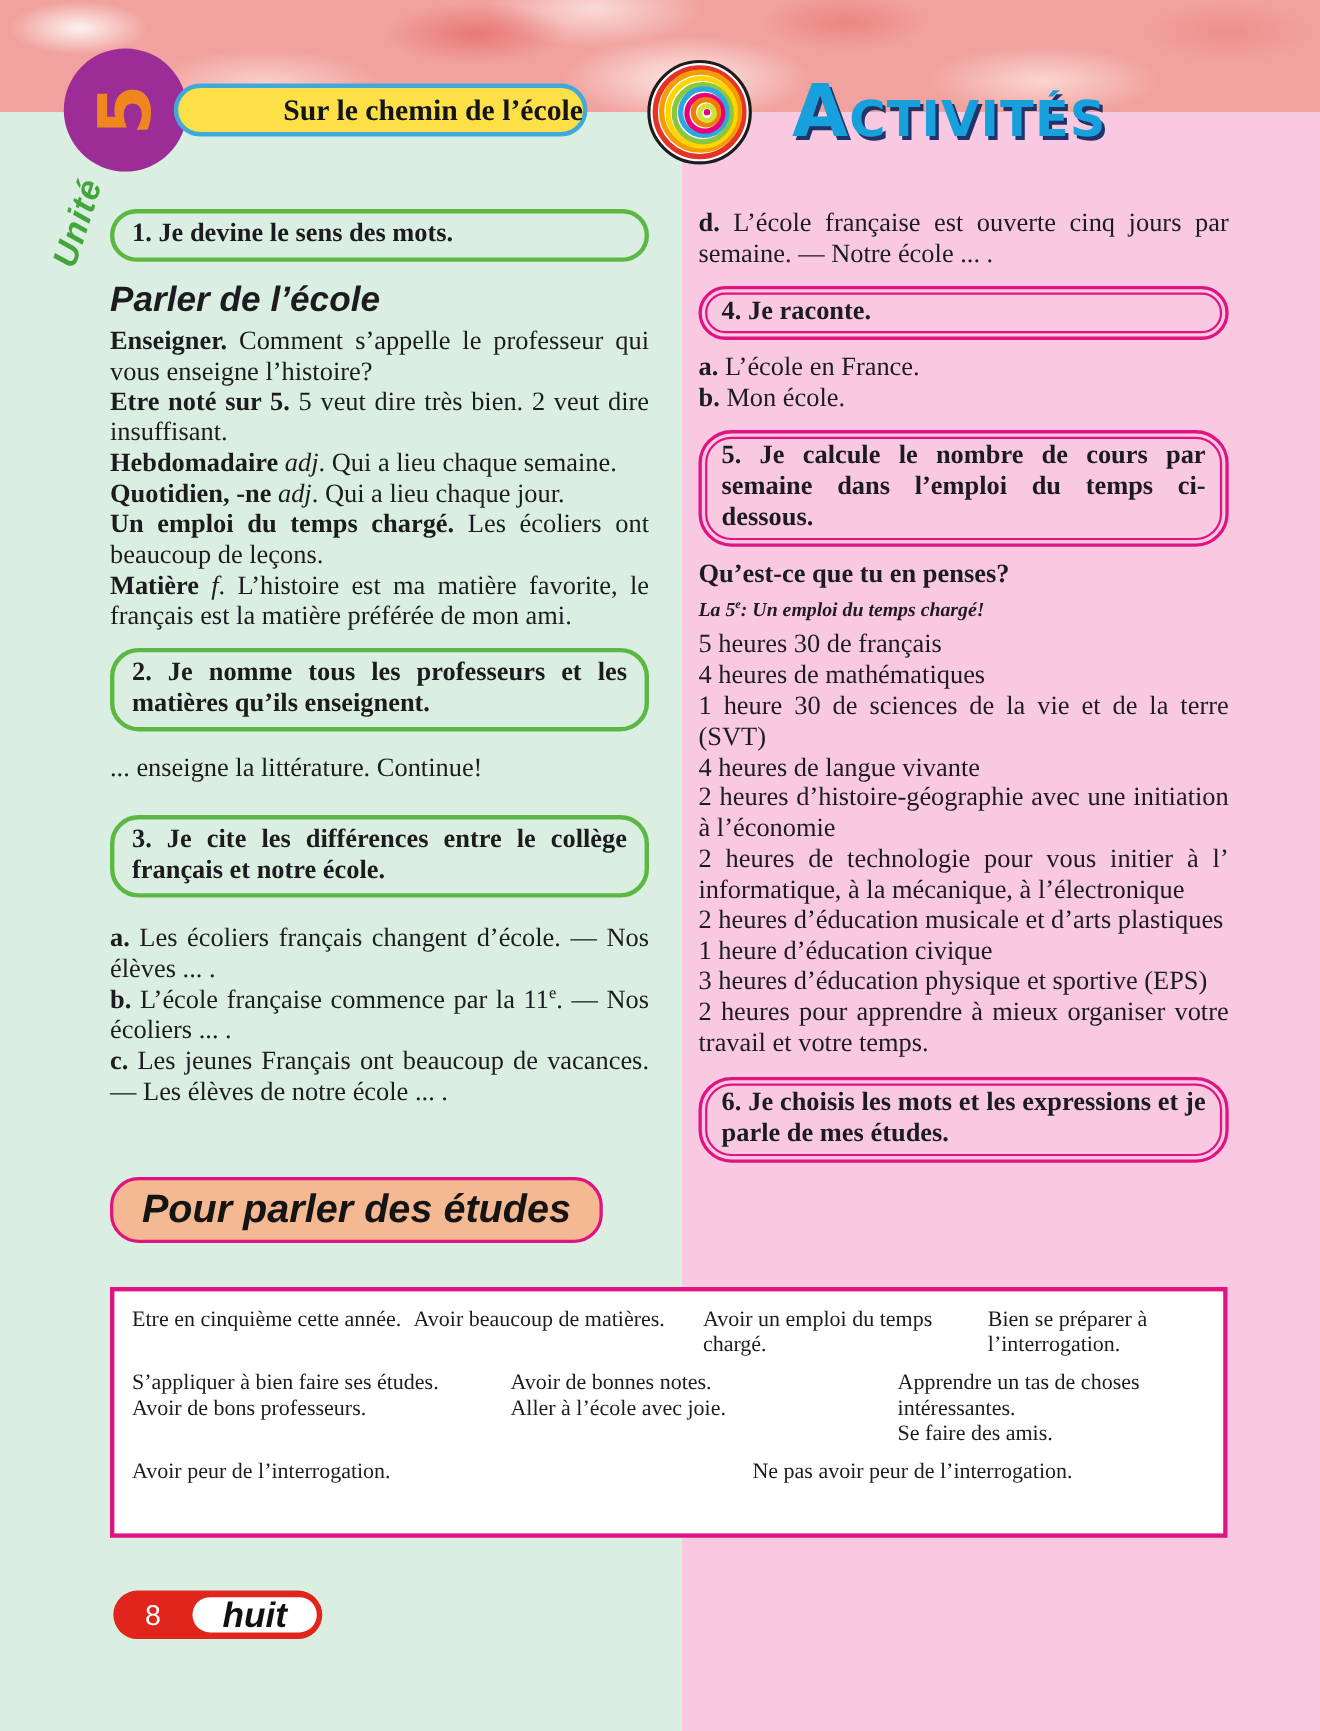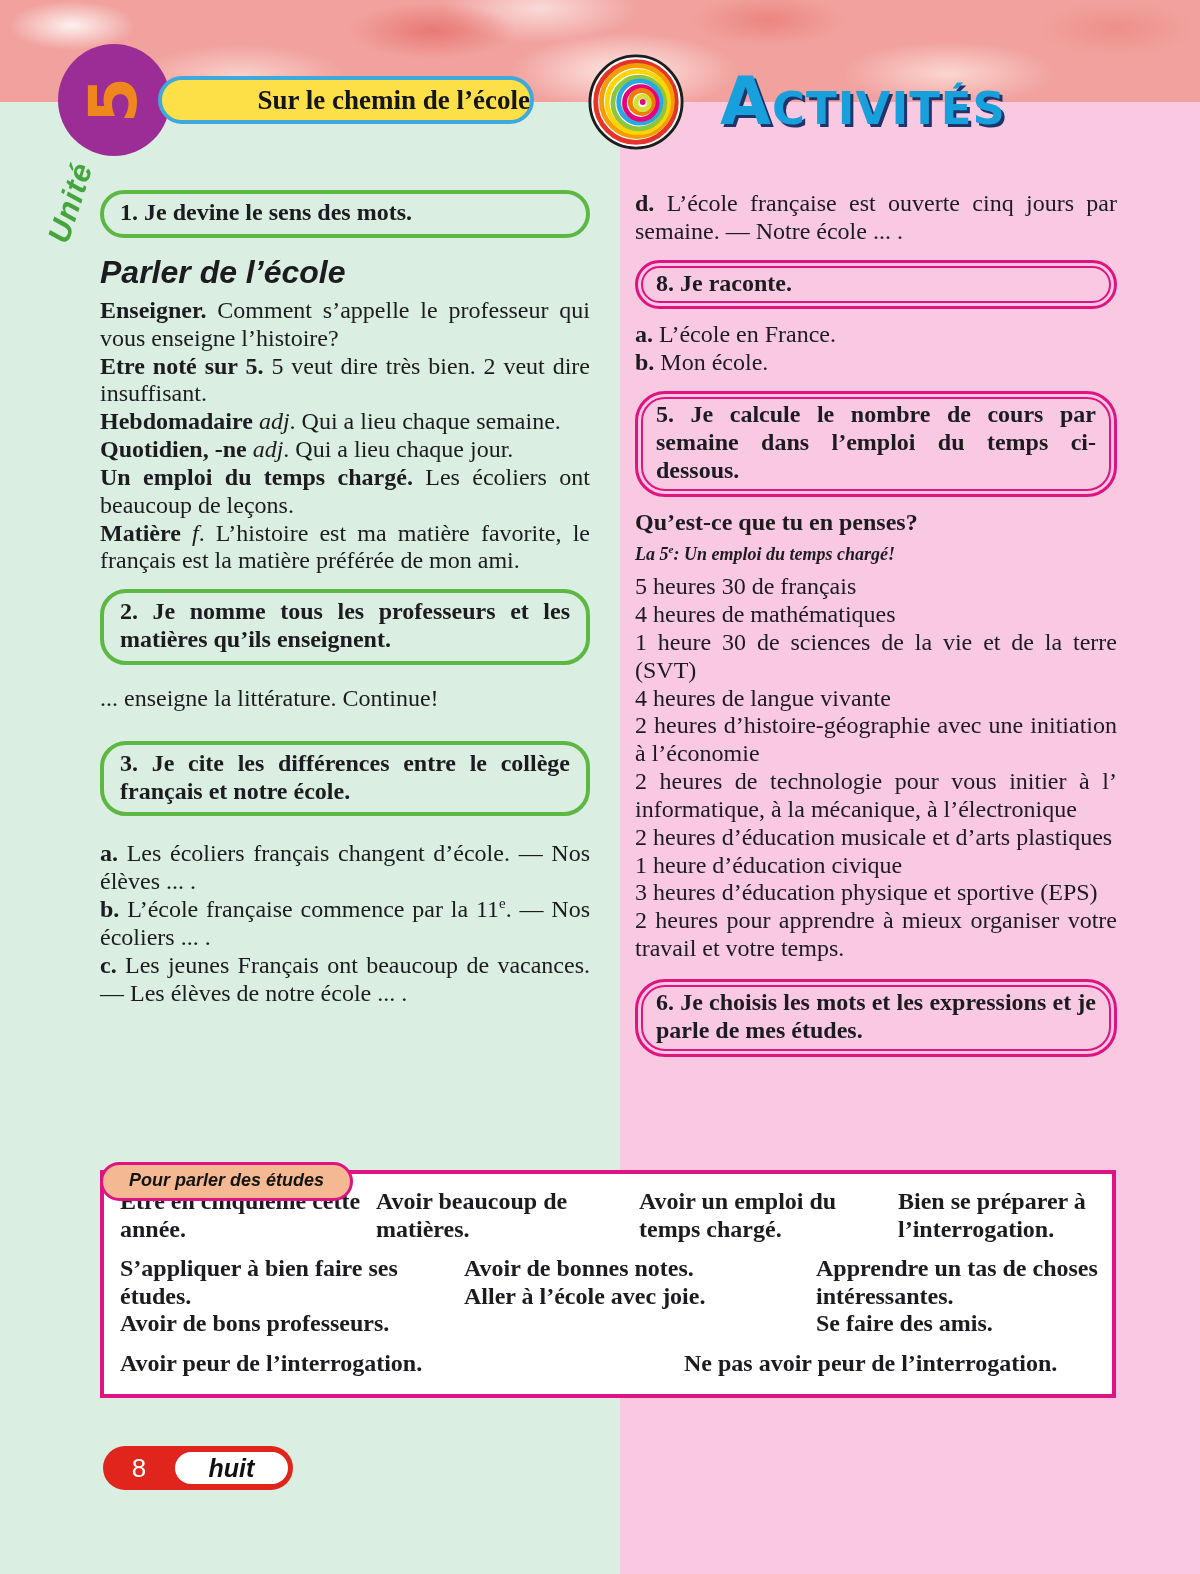--- a/index.html
+++ b/index.html
@@ -61,38 +61,38 @@
     pointer-events:none;}
 
   .vocab-heading{font-family:"Liberation Sans", sans-serif;font-weight:bold;font-style:italic;
     font-size:32px;margin:14px 0 6px;}.mb12{margin-bottom:12px;}.mb14{margin-bottom:14px;}
   .mb16{margin-bottom:16px;}.mb20{margin-bottom:20px;}.mb24{margin-bottom:24px;font-family:Liberation Serif, serif;}
   .mb28{margin-bottom:28px;}
   .question{font-weight:bold;margin-bottom:8px;}
   .subtitle{font-weight:bold;font-style:italic;margin-bottom:8px;font-size:18px;}
 
   
-  .vocab-pill{position:absolute;left:100px;top:1162px;z-index:3;
+  .vocab-pill{position:absolute;left:100px;top:1070px;z-index:3;
     background:#f4b892;border:3px solid #e01383;border-radius:26px;padding:5px 26px 7px;
-    font-family:"Liberation Sans", sans-serif;font-weight:bold;font-style:italic;font-size:18px;color:#141414;}
+    font-family:"Liberation Sans", sans-serif;font-weight:bold;font-style:italic;font-size:36px;color:#141414;}
   .expr-box{position:absolute;left:100px;top:1170px;width:1016px;height:228px;z-index:2;
     background:#fff;border:4px solid #e01383;box-sizing:border-box;padding:14px 14px 10px 16px;
-    font-weight:bold;font-size:24px;line-height:1.15;}
+    font-weight:normal;font-size:20px;line-height:1.15;}
   .expr-row1{display:grid;grid-template-columns:256px 263px 259px auto;margin-bottom:12px;}
   .expr-row2{display:grid;grid-template-columns:344px 352px auto;margin-bottom:12px;}
   .expr-row3{display:grid;grid-template-columns:524px auto;gap:40px;}
 
   
   .page-pill{position:absolute;left:103px;top:1446px;width:190px;height:44px;background:#e0251c;
     border-radius:23px;display:flex;align-items:center;overflow:hidden;}
   .pp-num{width:72px;text-align:center;color:#fff;font-family:"Liberation Sans", sans-serif;
     font-size:26px;}
   .pp-word{flex:1;background:#fff;border-radius:17px;margin:4px 5px 4px 0;height:32px;
     display:flex;align-items:center;justify-content:center;
-    font-family:"Liberation Sans", sans-serif;font-weight:bold;font-style:italic;font-size:25px;color:#111;}
+    font-family:"Liberation Sans", sans-serif;font-weight:bold;font-style:italic;font-size:32px;color:#111;}
   .line{margin:0;}
 </style>
 </head>
 <body>
 
 <div class="page">
 
   <div class="marble"></div>
   <div class="bg-left"></div>
   <div class="bg-right"></div>
@@ -138,21 +138,21 @@
     <div class="gbox just mb24">3. Je cite les différences entre le collège français et notre école.</div>
     <div>
       <p class="just"><span class="b">a.</span><span> Les écoliers français changent d’école. — Nos élèves ... .</span></p>
       <p class="just"><span class="b">b.</span><span> L’école française commence par la 11</span><sup>e</sup><span>. — Nos écoliers ... .</span></p>
       <p class="just"><span class="b">c.</span><span> Les jeunes Français ont beaucoup de vacances. — Les élèves de notre école ... .</span></p>
     </div>
   </div>
 
   <div class="col col-right">
     <p class="just mb14"><span class="b">d.</span><span> L’école française est ouverte cinq jours par semaine. — Notre école ... .</span></p>
-    <div class="pbox mb12">8. Je raconte.</div>
+    <div class="pbox mb12">4. Je raconte.</div>
     <div class="mb14">
       <p><span class="b">a.</span><span> L’école en France.</span></p>
       <p><span class="b">b.</span><span> Mon école.</span></p>
     </div>
     <div class="pbox just mb12">5. Je calcule le nombre de cours par semaine dans l’emploi du temps ci-dessous.</div>
     <div class="question">Qu’est-ce que tu en penses?</div>
     <div class="subtitle"><span>La 5</span><sup>e</sup><span>: Un emploi du temps chargé!</span></div>
     <div class="mb16">
         <div class="line just">5 heures 30 de français</div>
         <div class="line just">4 heures de mathématiques</div>

